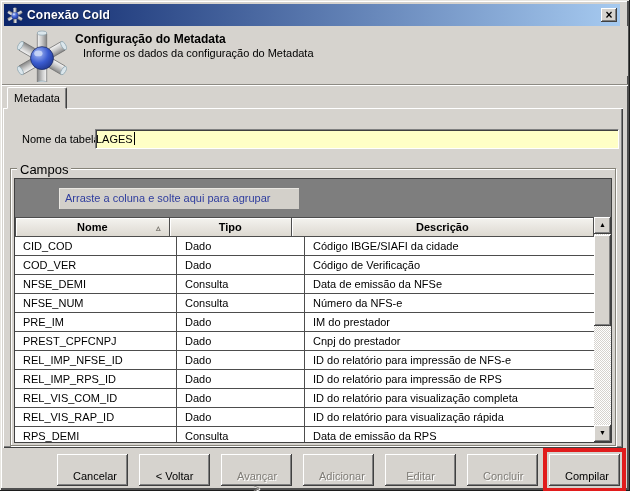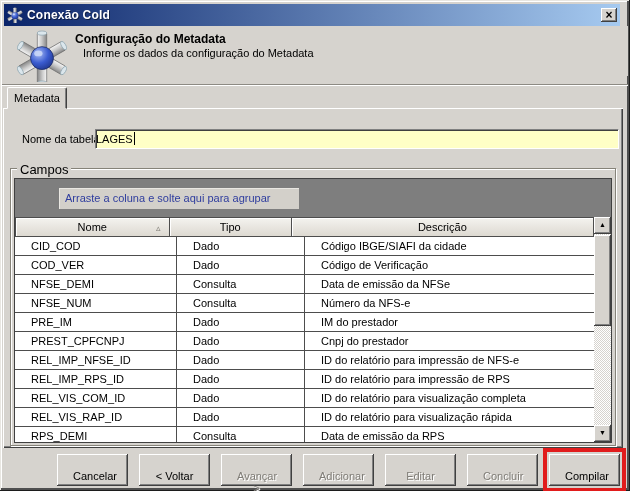--- a/index.html
+++ b/index.html
@@ -82,28 +82,28 @@
     box-shadow: inset 1px 1px 0 #e9e7e2;
     margin-left: 42px;
   }
   .gridmain { display:flex; flex:1 1 auto; min-height:0; }
   .gridcols { width:579px; display:flex; flex-direction:column; min-height:0; }
   .gridheader { display:flex; height:20px; flex:0 0 auto; }
   .hc {
     position:relative; height:20px; font-size:11px; color:#000; text-align:center; line-height:18px;
     background: linear-gradient(#f4f3ef, #ddd9d1);
     border:1px solid #4d4d4d; border-left:none;
-    box-shadow: inset 1px 1px 0 #ffffff; white-space:nowrap; overflow:hidden;
+    box-shadow: inset 1px 1px 0 #ffffff; white-space:nowrap; overflow:hidden;font-weight:bold;
   }
   .hc:first-child { border-left:1px solid #4d4d4d; }
   .hc-nome { width:162px; } .hc-tipo { width:128px; } .hc-desc { width:317px; }
   .sortglyph { position:absolute; right:8px; top:2px; font-size:9px; color:#7d7a72; line-height:16px; }
   .gridbody { flex:1 1 auto; overflow:hidden; background:#ffffff; }
   .grow { display:flex; height:19px; }
-  .gc { font-size:11px; color:#000; line-height:18px; padding-left:16px;
+  .gc { font-size:11px; color:#000; line-height:18px; padding-left:8px;
     border-bottom:1px solid #4d4d4d; border-right:1px solid #4d4d4d;
     white-space:nowrap; overflow:hidden; }
   .c-nome { width:162px; } .c-tipo { width:128px; } .c-desc { width:289px; border-right:none; }
 
   
   .vscroll { width:17px; flex:0 0 auto; display:flex; flex-direction:column; }
   .sbtn {
     height:17px; flex:0 0 auto; background:#d6d3ce; text-align:center;
     font-size:7px; line-height:16px; color:#000;
     box-shadow: inset -1px -1px 0 #404040, inset 1px 1px 0 #ffffff, inset -2px -2px 0 #808080;

